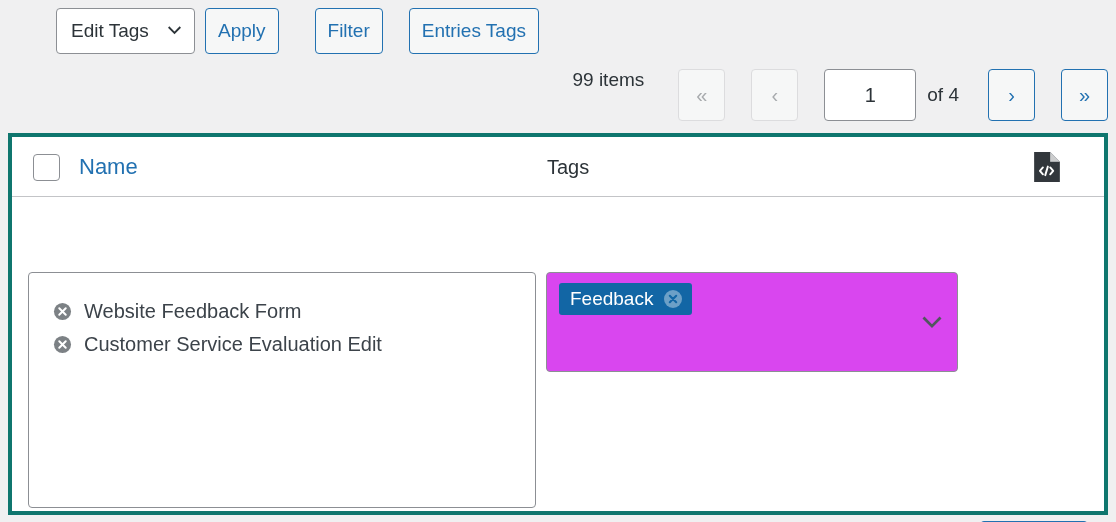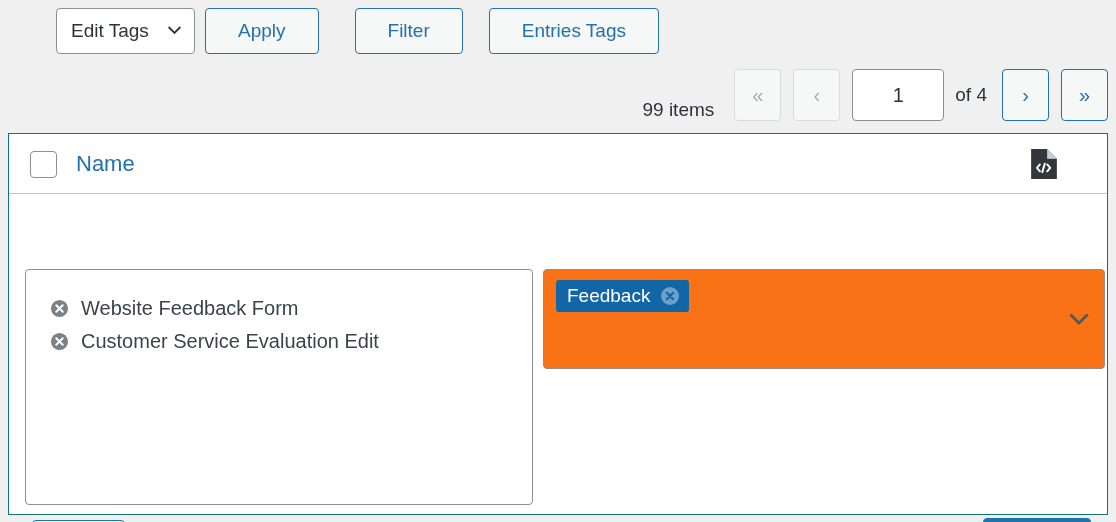--- a/index.html
+++ b/index.html
@@ -36,37 +36,37 @@
   }
   .sel-chevron {
     position: absolute; right: 13px; top: 50%;
     width: 15px; height: 15px; margin-top: -8px;
     pointer-events: none;
   }
   .sel-chevron svg { display:block; width: 15px; height: 15px; }
 
   .btn-secondary {
     height: 46px;
-    padding: 0 32px;
+    padding: 0 12px;
     font-size: 19px;
     color: #2271b1;
     background: #f6f7f7;
     border: 1px solid #2271b1;
     border-radius: 4px;
     font-family: "Liberation Sans", sans-serif;
     cursor: pointer;
     white-space: nowrap;
   }
   .gap-sm { width: 10px; display:inline-block; }
   .gap-lg { width: 26px; display:inline-block; }
 
   
   .tablenav {
     position: absolute; right: 8px; top: 69px;
-    display: flex; align-items: flex-end; gap: 4px;
+    display: flex; align-items: flex-start; gap: 18px;
     height: 52px;
   }
   .displaying-num {
     font-size: 19px; color: #2c3338;
     margin-right: 16px;
     white-space: nowrap;
   }
   .pg-btn {
     width: 47px; height: 52px;
     display: inline-flex; align-items: center; justify-content: center;
@@ -103,21 +103,21 @@
     padding: 0;
   }
   .total-pages { margin-right: 11px; white-space: nowrap; }
 
   
   .wp-table {
     position: absolute;
     left: 8px; top: 133px;
     width: 1100px; height: 382px;
     background: #fff;
-    border: 1px solid #0f766e;
+    border: 4px solid #0f766e;
     border-radius: 0;
   }
   .thead {
     position: relative;
     height: 60px;
     border-bottom: 1px solid #c3c4c7;
   }
   .th { position: absolute; top: 0; height: 60px; display: flex; align-items: center; }
   .th-cb { left: 21px; }
   .cb-box {
@@ -156,22 +156,22 @@
     display: flex; align-items: center;
     height: 33px;
     font-size: 20px;
     color: #3c434a;
   }
   .x-circle { width: 19px; height: 19px; margin-right: 12px; flex: 0 0 auto; display:block; }
 
   .tags-field {
     position: absolute;
     left: 534px; top: 75px;
-    width: 562px; height: 100px;
-    background: #f97316;
+    width: 412px; height: 100px;
+    background: #d946ef;
     border: 1px solid #8c8f94;
     border-radius: 4px;
     padding: 10px 12px;
   }
   .chip {
     display: inline-flex; align-items: center;
     height: 32px;
     padding: 0 9px 0 11px;
     background: #1266a5;
     color: #fff;
@@ -263,20 +263,23 @@
   </div>
 
   <div class="wp-table">
 
     <div class="thead">
       <div class="th th-cb">
         <span class="cb-box"></span>
       </div>
       <div class="th th-name">
         <span>Name</span>
+      </div>
+      <div class="th th-tags">
+        <span>Tags</span>
       </div>
       <div class="th th-shortcode">
         <svg class="doc-icon" viewBox="0 0 24 28">
           <path d="M0 0 H15 L24 9 V28 H0 Z" fill="#32373c"></path>
           <path d="M15 0 L24 9 H15 Z" fill="#ffffff"></path>
           <path d="M15 0 L24 9 H15 Z" fill="#32373c" opacity="0.25"></path>
           <g fill="none" stroke="#ffffff" stroke-width="1.8" stroke-linecap="round" stroke-linejoin="round">
             <path d="M8.2 14.4 L5.4 17.6 L8.2 20.8"></path>
             <path d="M15.0 14.4 L17.8 17.6 L15.0 20.8"></path>
             <path d="M12.8 13.6 L10.4 21.6"></path>

